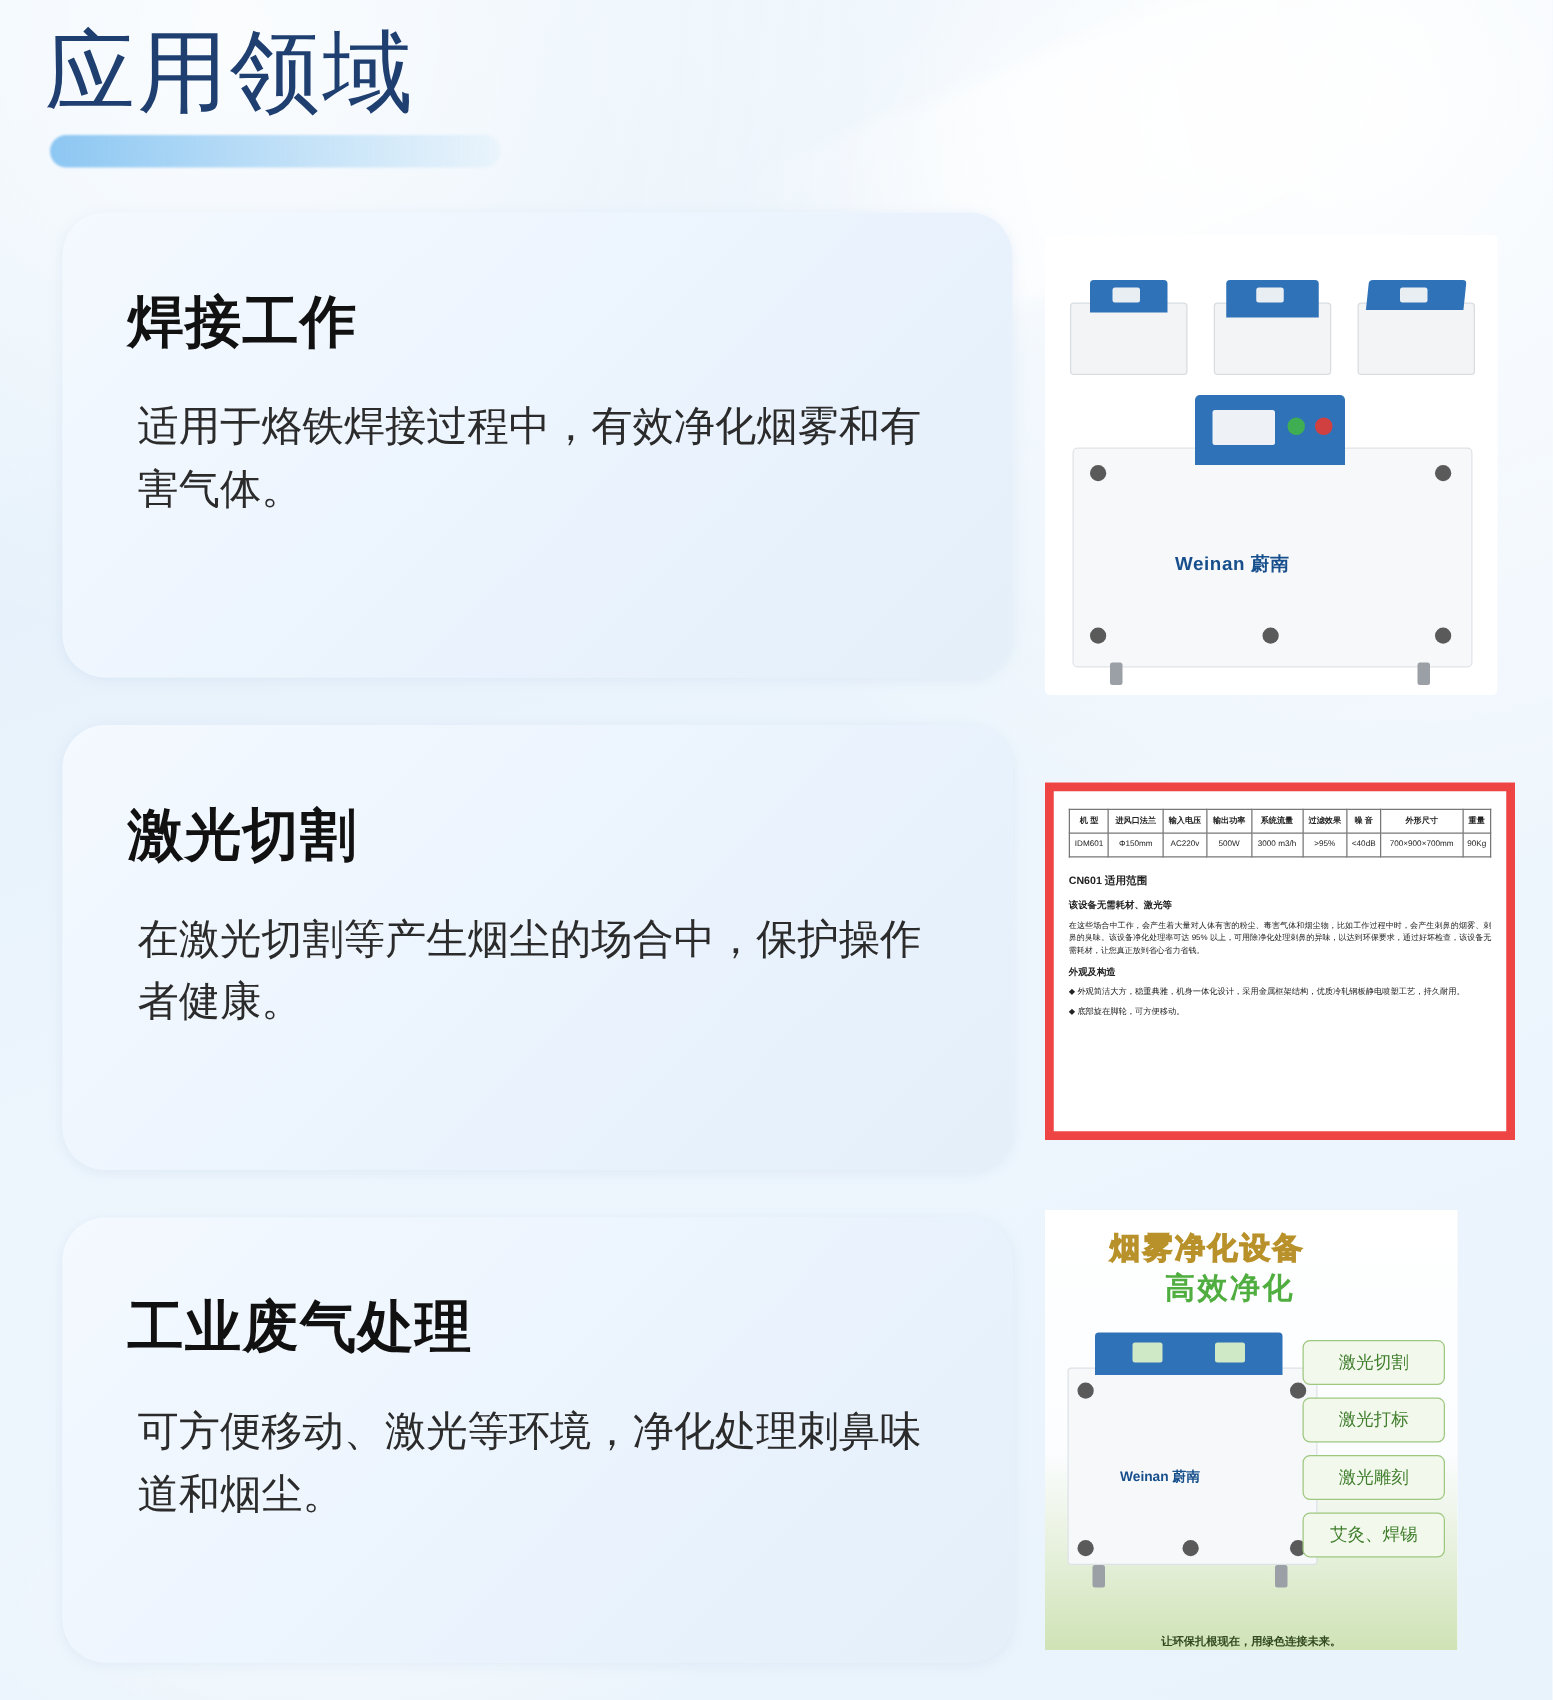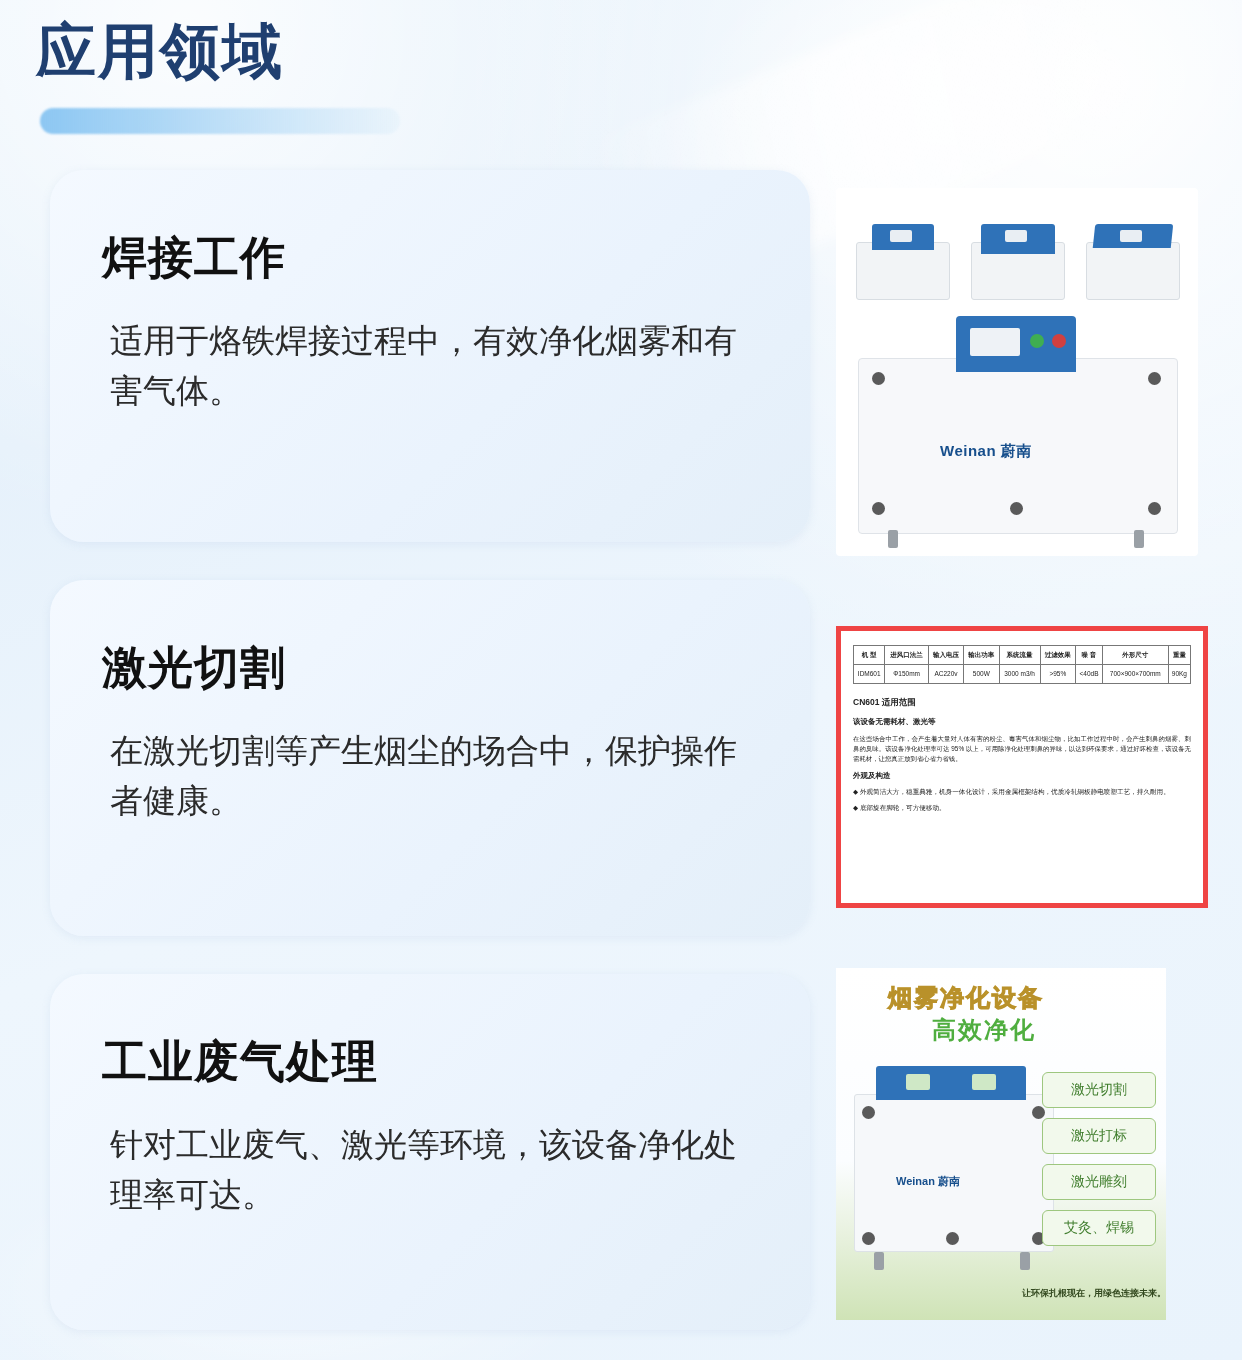--- a/index.html
+++ b/index.html
@@ -17,21 +17,21 @@
       background:radial-gradient(ellipse at center, rgba(255,255,255,.85), rgba(255,255,255,0) 65%);
       transform:rotate(-18deg);}
   .s2{top:40px;right:120px;width:520px;height:180px;
       background:linear-gradient(100deg, rgba(255,255,255,0) 0%, rgba(255,255,255,.75) 50%, rgba(255,255,255,0) 100%);
       transform:rotate(-22deg);filter:blur(6px);}
   .s3{bottom:-60px;left:-40px;width:640px;height:260px;
       background:radial-gradient(ellipse at center, rgba(255,255,255,.5), rgba(255,255,255,0) 70%);}
 
   .page-title{
     position:absolute;left:36px;top:22px;
-    font-size:60px;font-weight:bold;color:#1f3f70;letter-spacing:2px;
+    font-size:72px;font-weight:normal;color:#1f3f70;letter-spacing:2px;
     line-height:1;
   }
   .title-underline{
     position:absolute;left:40px;top:108px;width:360px;height:26px;
     background:linear-gradient(90deg, rgba(122,190,240,.85), rgba(190,225,248,.15));
     border-radius:13px;filter:blur(1px);
   }
 
   .cards{position:absolute;left:0;top:170px;width:1242px;}
   .card{
@@ -42,21 +42,21 @@
   }
   .card.c1{height:372px;}
   .card.c2{height:356px;}
   .card.c3{height:356px;}
   .card-title{font-size:45px;font-weight:bold;color:#111;margin:0 0 28px 0;letter-spacing:1px;}
   .card-desc{font-size:33px;color:#2b2b2b;line-height:1.5;margin:8px;max-width:680px;}
 
   
   .media{position:absolute;}
   .media-1{left:836px;top:188px;width:362px;height:368px;background:#fff;border-radius:4px;overflow:hidden;}
-  .media-2{left:836px;top:626px;width:362px;height:272px;background:#fff;border:5px solid #ef4444;overflow:hidden;}
+  .media-2{left:836px;top:626px;width:362px;height:272px;background:#fff;border:7px solid #ef4444;overflow:hidden;}
   .media-3{left:836px;top:968px;width:330px;height:352px;background:#fdfdfd;overflow:hidden;}
 
   
   .mini-row{display:flex;justify-content:space-between;padding:28px 14px 0 14px;}
   .mini{width:104px;height:86px;position:relative;}
   .mini .body{position:absolute;left:6px;top:26px;width:92px;height:56px;background:#f2f4f6;border:1px solid #d8dde2;border-radius:3px;}
   .mini .top{position:absolute;left:22px;top:8px;width:62px;height:26px;background:#2f72b8;border-radius:3px 3px 0 0;}
   .mini .lamp{position:absolute;left:40px;top:14px;width:22px;height:12px;background:#e9eef3;border-radius:2px;}
   .mini.m2 .top{left:16px;width:74px;height:30px;background:#2f72b8;}
   .mini.m3 .top{left:14px;width:78px;height:24px;background:#2f72b8;transform:skewX(-6deg);}
@@ -87,21 +87,21 @@
   .poster .t1{position:absolute;left:52px;top:14px;font-size:24px;font-weight:bold;color:#e8c33a;
      -webkit-text-stroke:1px #b9912a;letter-spacing:2px;}
   .poster .t2{position:absolute;left:96px;top:46px;font-size:24px;font-weight:bold;color:#4fae3f;letter-spacing:2px;}
   .poster .unit{position:absolute;left:18px;top:98px;width:198px;height:196px;}
   .poster .unit .cab{position:absolute;left:0;top:28px;width:198px;height:156px;background:#f6f8fa;border:1px solid #dde2e7;border-radius:3px;}
   .poster .unit .top{position:absolute;left:22px;top:0;width:150px;height:34px;background:#2f72b8;border-radius:3px 3px 0 0;}
   .poster .unit .sq{position:absolute;top:8px;width:24px;height:16px;background:#cfe8c6;border-radius:2px;}
   .poster .unit .brand{position:absolute;left:42px;top:108px;font-size:11px;font-weight:bold;color:#174f8c;}
   .tagbox{position:absolute;right:10px;width:112px;height:34px;border:1px solid #9ec77f;border-radius:6px;
     background:#f2f9ec;color:#3f7d2c;font-size:14px;display:flex;align-items:center;justify-content:center;}
-  .poster .foot{position:absolute;left:0;right:0;bottom:20px;text-align:right;font-size:9px;color:#33491f;font-weight:bold;}
+  .poster .foot{position:absolute;left:0;right:0;bottom:0;text-align:center;font-size:9px;color:#33491f;font-weight:bold;}
 </style>
 </head>
 <body>
 
 <div class="bg-streak s1"></div>
 <div class="bg-streak s2"></div>
 <div class="bg-streak s3"></div>
 
 <div class="page-title">应用领域</div>
 <div class="title-underline"></div>
@@ -113,21 +113,21 @@
     <p class="card-desc">适用于烙铁焊接过程中，有效净化烟雾和有害气体。</p>
   </div>
 
   <div class="card c2">
     <h2 class="card-title">激光切割</h2>
     <p class="card-desc">在激光切割等产生烟尘的场合中，保护操作者健康。</p>
   </div>
 
   <div class="card c3">
     <h2 class="card-title">工业废气处理</h2>
-    <p class="card-desc">针对工业废气、激光等环境，该设备净化处理率可达。</p>
+    <p class="card-desc">可方便移动、激光等环境，净化处理刺鼻味道和烟尘。</p>
   </div>
 
 </div>
 
 <div class="media media-1">
   <div class="mini-row">
     <div class="mini m1">
       <div class="body"></div>
         <div class="top"></div>
         <div class="lamp"></div>

